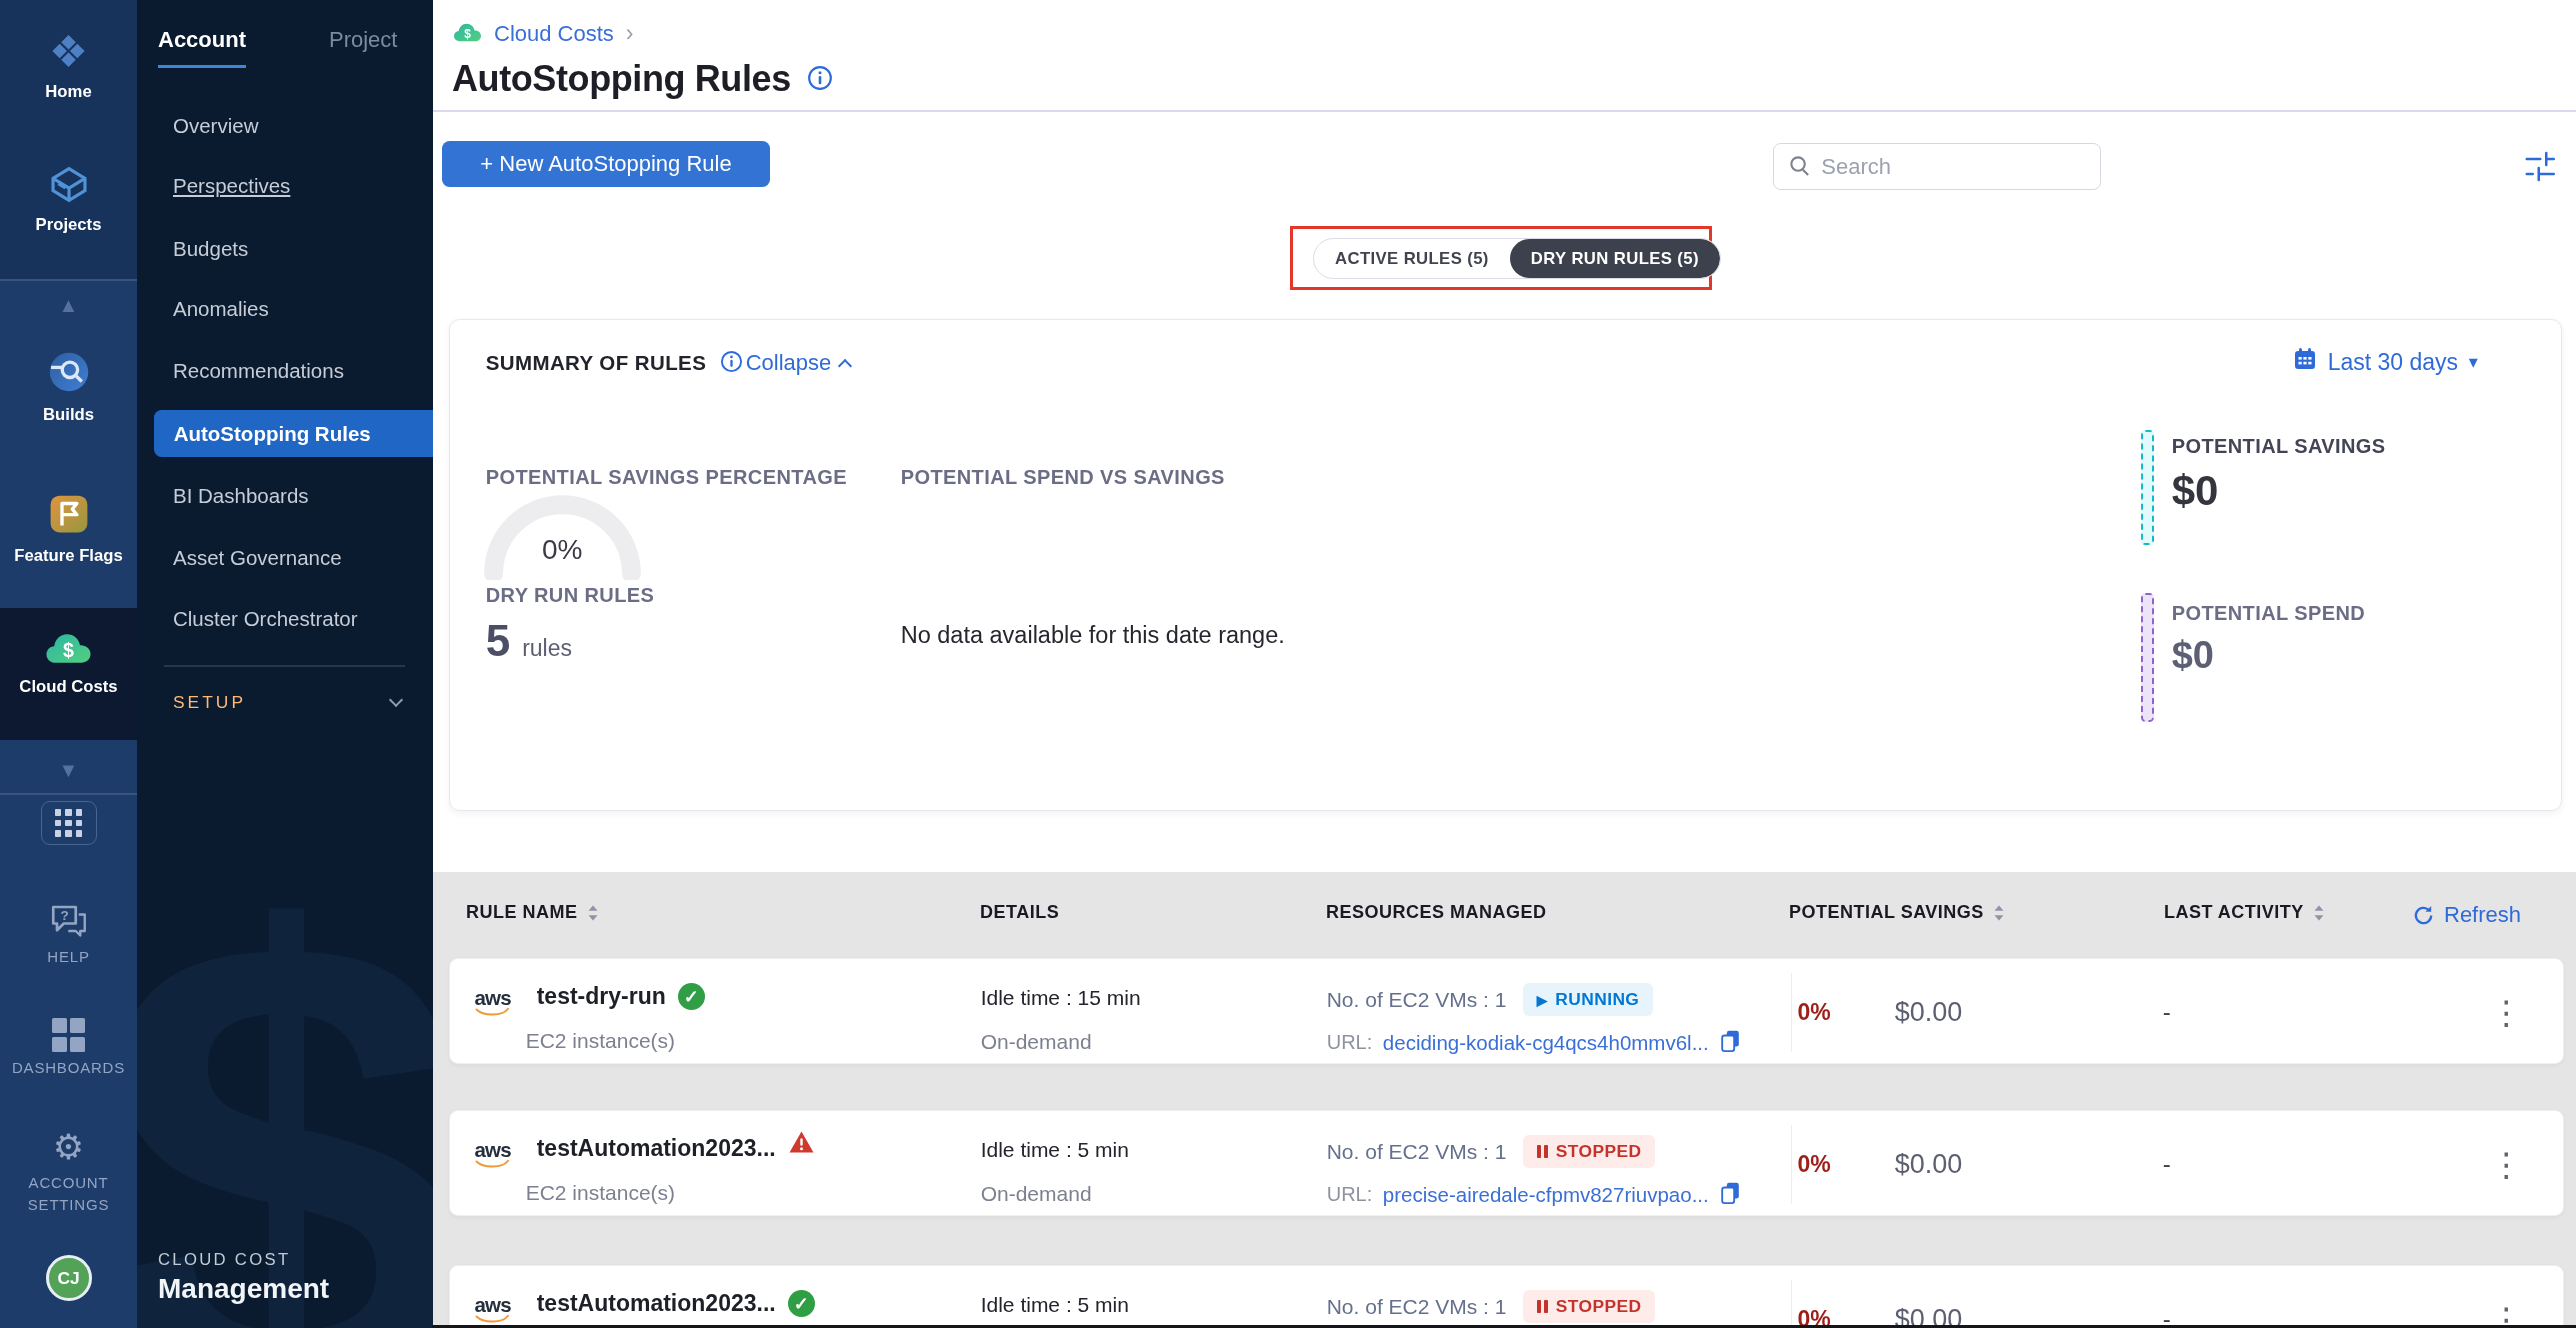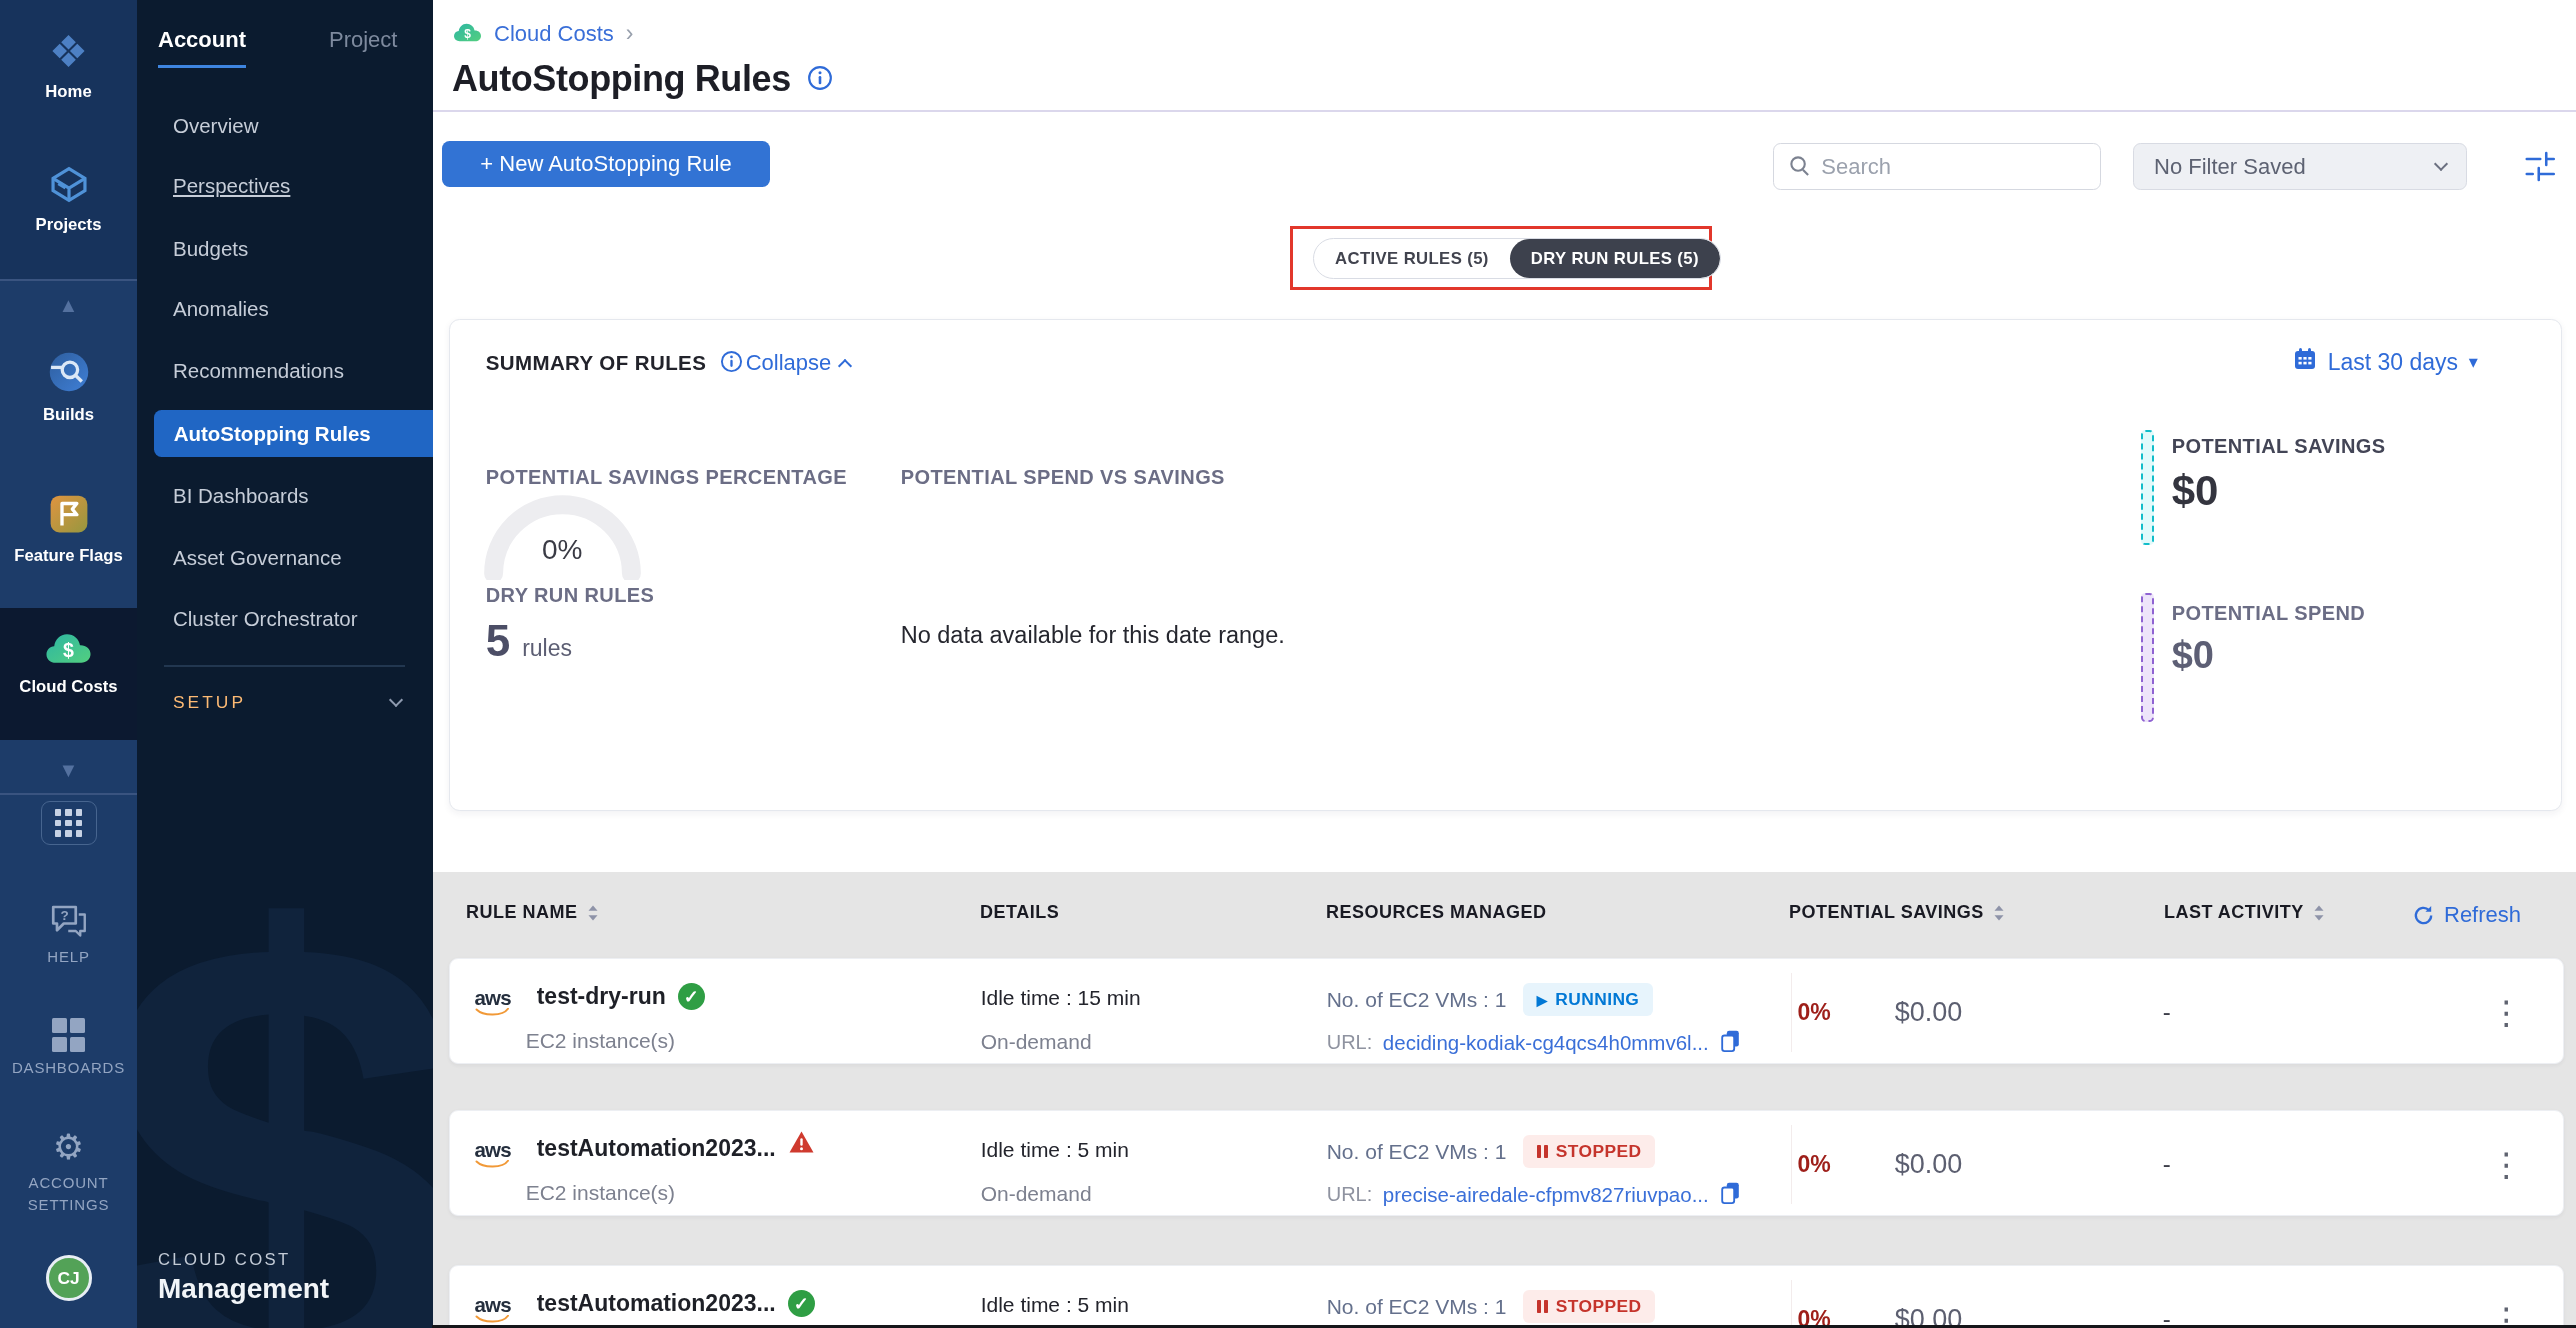--- a/index.html
+++ b/index.html
@@ -312,24 +312,20 @@
   <div class="search-box">
     <span>
       <svg width="23" height="23" viewBox="0 0 24 24">
           <circle cx="10.5" cy="10.5" r="7" fill="none" stroke="#7c8290" stroke-width="2.2"></circle>
           <path d="M15.5 16.5 21 22" stroke="#7c8290" stroke-width="2.2"></path>
         </svg>
     </span>
     <input type="text" placeholder="Search" style="">
   </div>
 
-  <div class="filter-dd">
-    <span class="val">No Filter Saved</span>
-    <span class="chev"></span>
-  </div>
 
   <button class="filter-ic-btn">
     <svg width="35" height="33" viewBox="0 0 46 44">
       <path d="M6 12h18M32 12h10M32 4v16" stroke="#2f6bd8" stroke-width="3.4" stroke-linecap="round"></path>
       <path d="M6 32h8M22 32h20M22 24v16" stroke="#2f6bd8" stroke-width="3.4" stroke-linecap="round"></path>
     </svg>
   </button>
 
   <div class="anno-box"></div>
   <div class="toggle">

